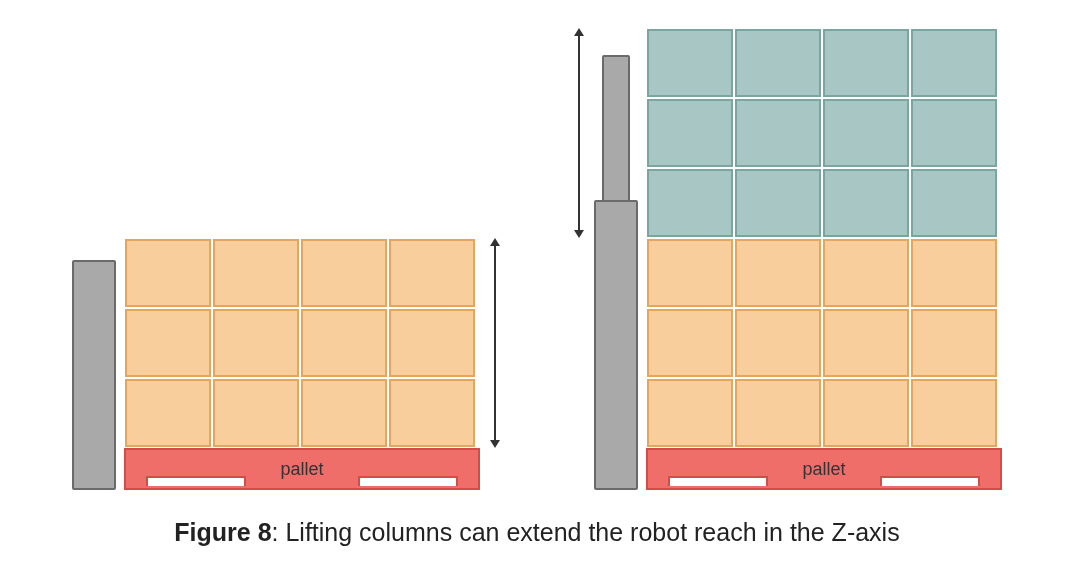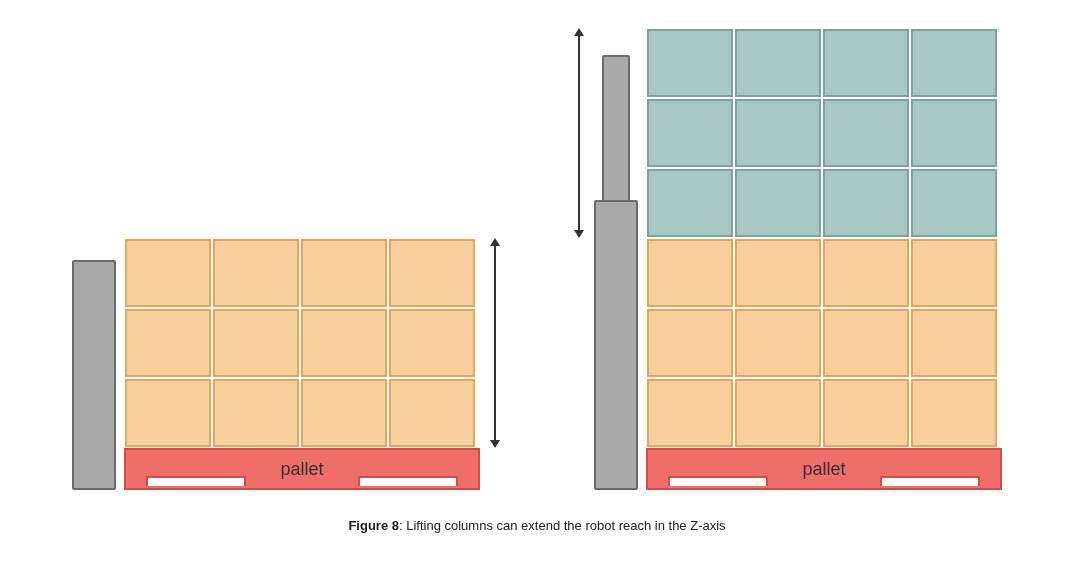--- a/index.html
+++ b/index.html
@@ -122,21 +122,21 @@
       transform: translateX(-50%);
       width: 0; height: 0;
       border-left: 5px solid transparent;
       border-right: 5px solid transparent;
     }
     .arrow::before { top: -6px; border-bottom: 8px solid #333; }
     .arrow::after  { bottom: -6px; border-top: 8px solid #333; }
     .caption {
       text-align: center;
       margin-top: 28px;
-      font-size: 13px;
+      font-size: 25px;
       color: #222;
     }
     .caption b { font-weight: bold; }
   </style>
 </head>
 <body>
 
 <div class="diagram-wrap">
 
   <div class="scene">

